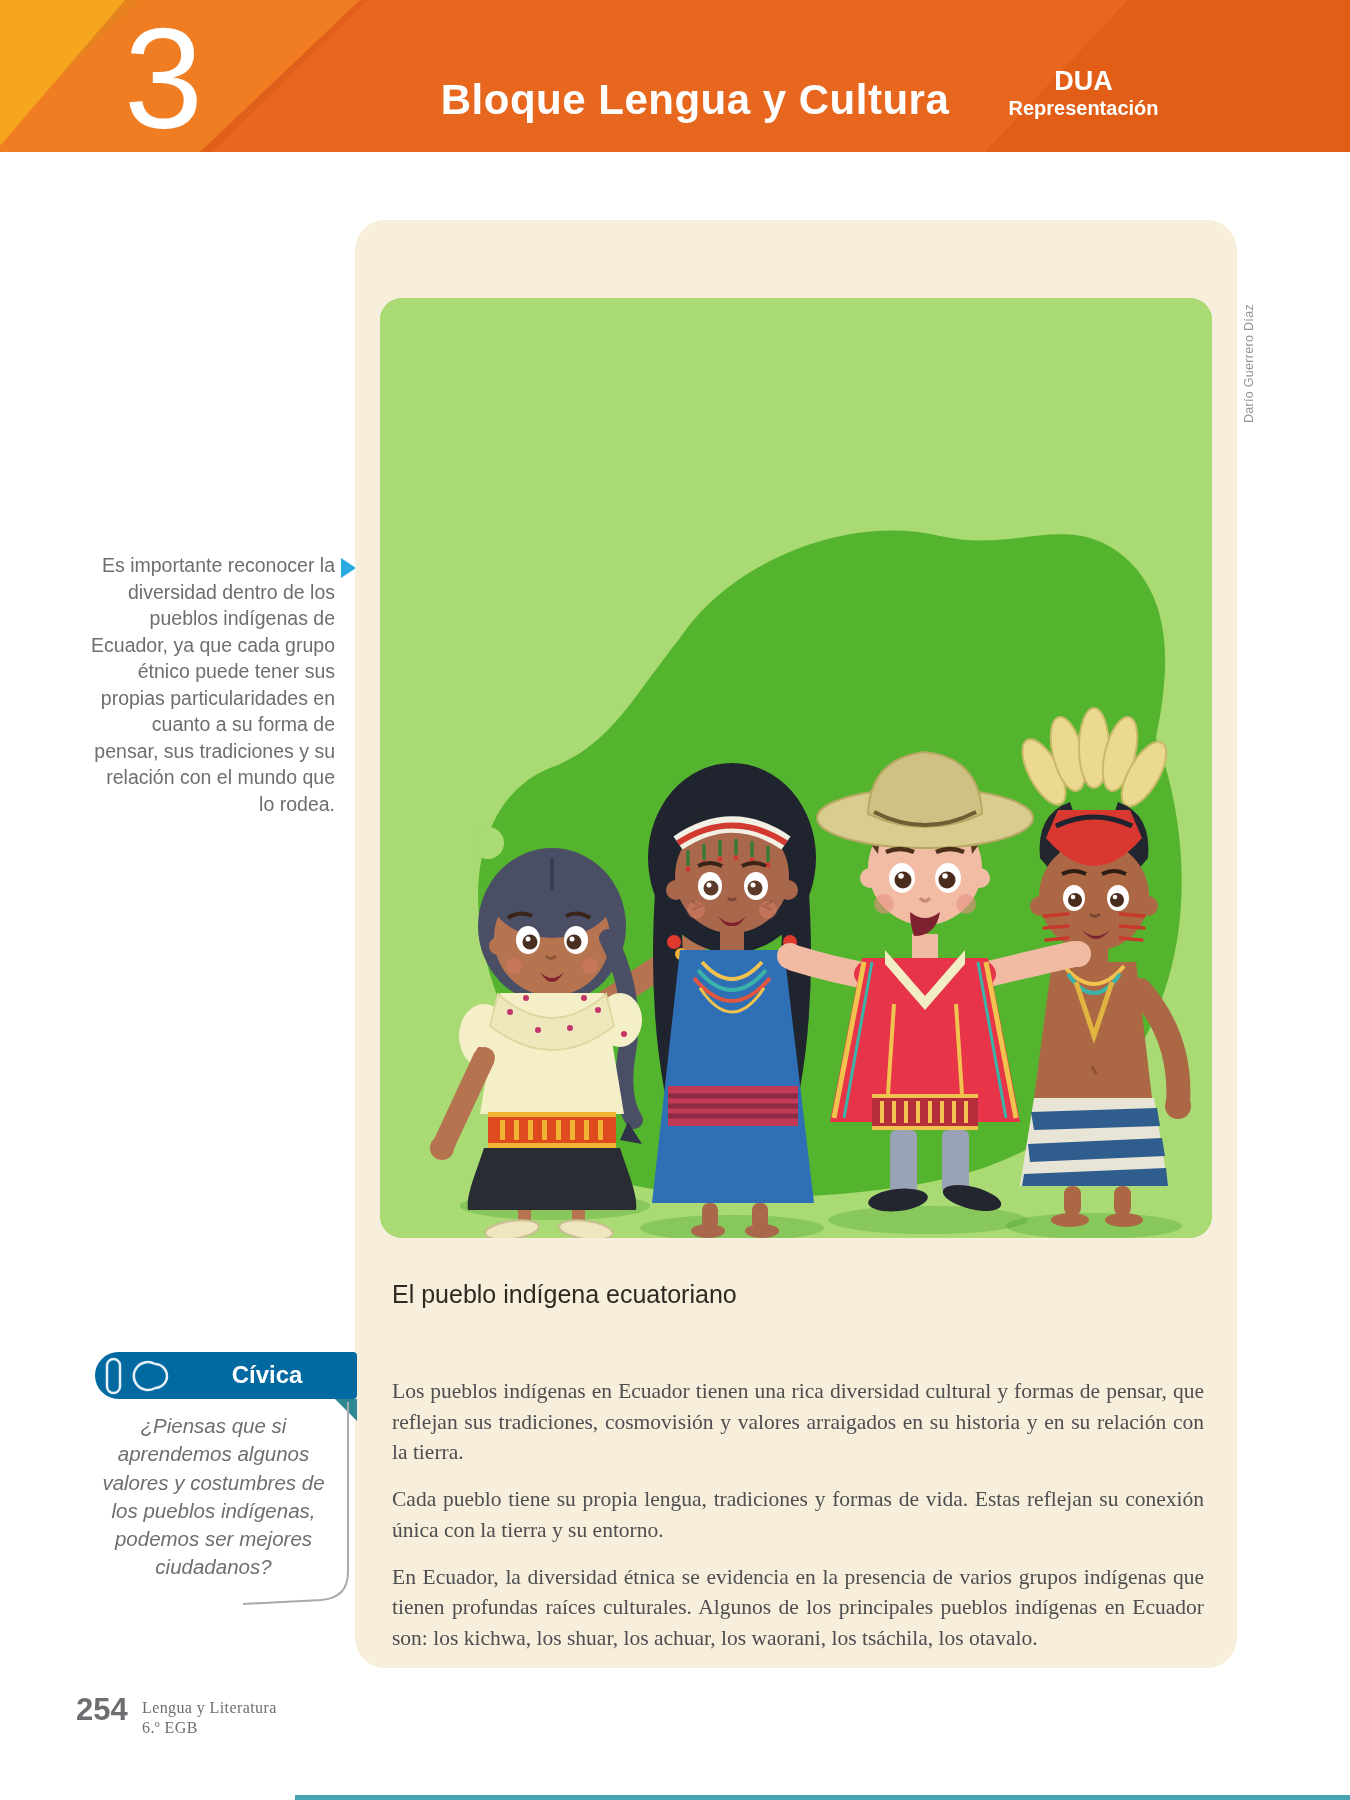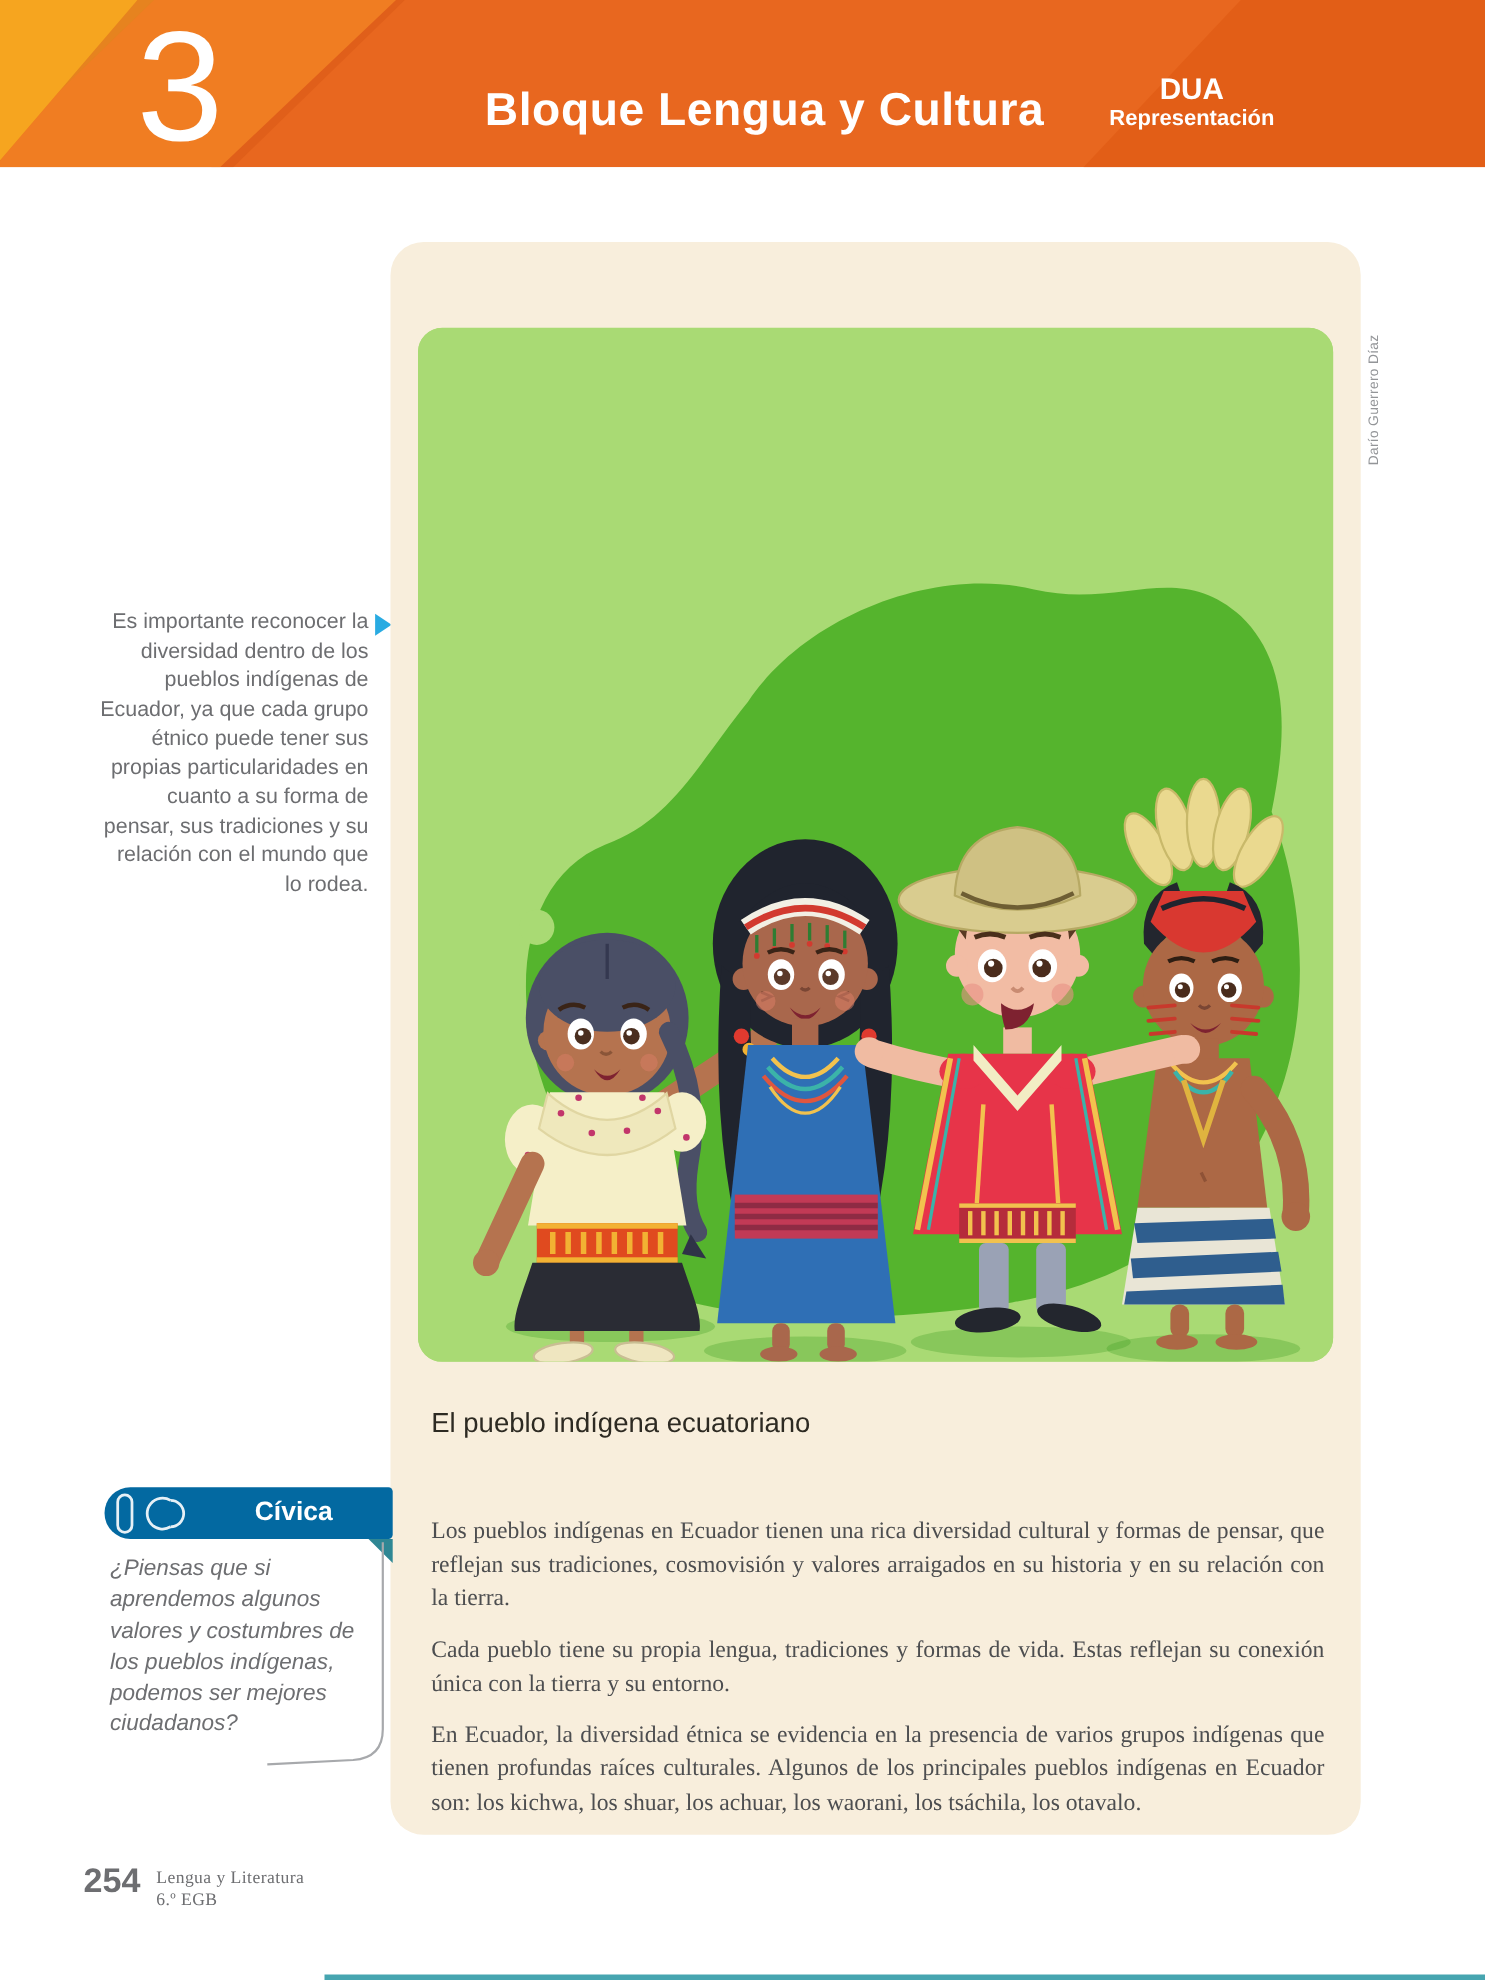--- a/index.html
+++ b/index.html
@@ -42,21 +42,21 @@
               border-bottom:10px solid transparent;}
 
   
   .civica-banner{position:absolute;left:95px;top:1352px;width:262px;height:47px;
                  background:#0369a1;border-radius:24px 4px 4px 24px;}
   .civica-logo{position:absolute;left:8px;top:4px;}
   .civica-label{position:absolute;left:92px;top:9px;width:160px;text-align:center;
                 font-size:24px;font-weight:bold;color:#ffffff;}
   .civica-fold{position:absolute;left:335px;top:1399px;width:0;height:0;
                border-top:22px solid #2F8794;border-left:22px solid transparent;}
-  .civica-question{position:absolute;left:100px;top:1412px;width:227px;text-align:left;
+  .civica-question{position:absolute;left:100px;top:1412px;width:227px;text-align:center;
                    font-style:italic;font-size:20.5px;line-height:1.38;color:#6D6E71;}
   .civica-bracket{position:absolute;left:95px;top:1400px;}
 
   
   .page-number{position:absolute;left:76px;top:1692px;font-size:31px;font-weight:bold;
                color:#6D6E71;}
   .footer-book{position:absolute;left:142px;top:1698px;font-size:16px;line-height:1.25;
                color:#6D6E71;letter-spacing:.4px;font-family:Liberation Serif, serif;}
   .bottom-bar{position:absolute;left:295px;top:1795px;width:1055px;height:5px;
               background:#46A5B0;}

